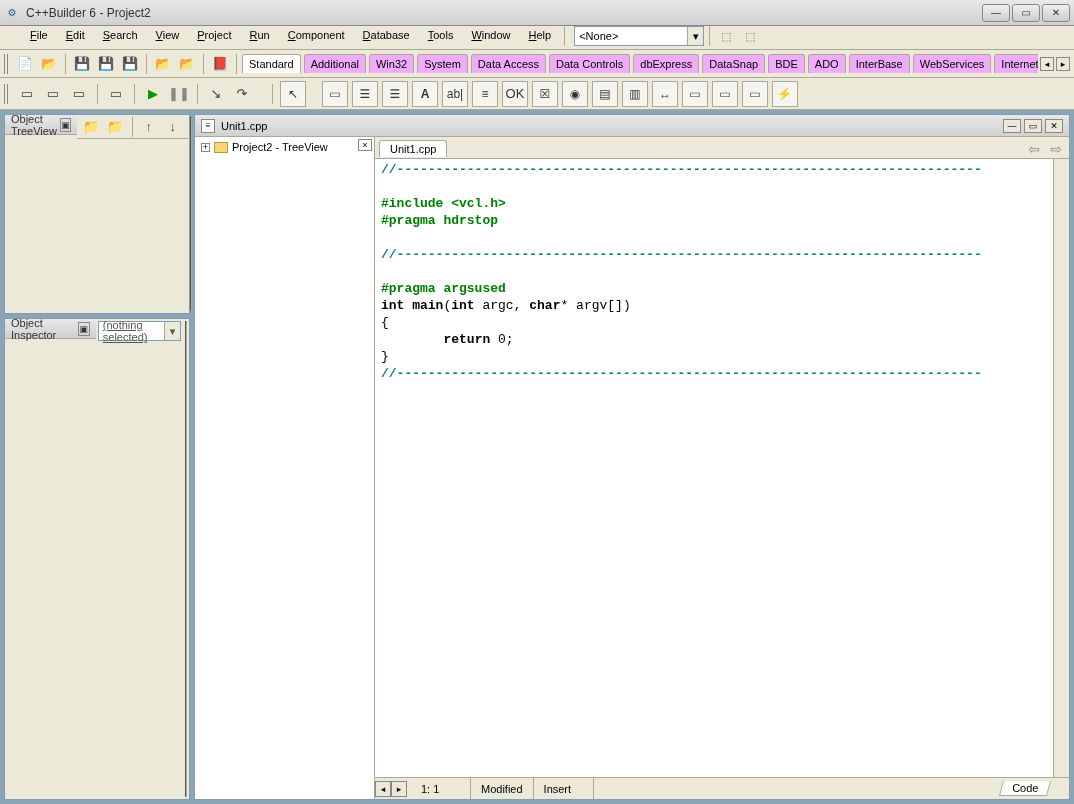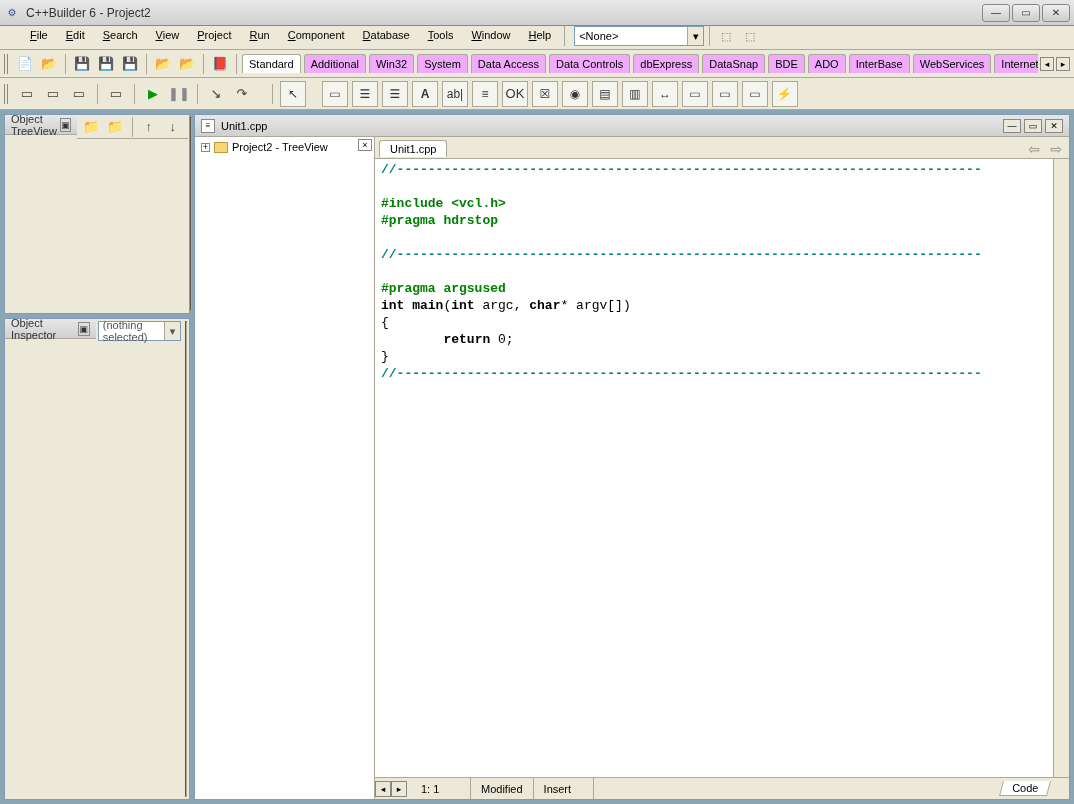--- a/index.html
+++ b/index.html
@@ -206,20 +206,21 @@
 .inspector-combo {
   margin: 2px;
   height: 20px;
   border: 1px solid #7f9db9;
   background: #fff;
   display:flex; align-items:center;
   padding: 0 4px;
   position: relative;
   font-size: 11px;
   color:#555;
+  text-decoration:underline;
 }
 .inspector-combo .arrow {
   position:absolute; right:0; top:0; bottom:0; width:16px;
   background:#ece9d8; border-left:1px solid #aca899;
   display:flex;align-items:center;justify-content:center;
 }
 .inspector-tabs {
   display:flex;
   padding: 2px 2px 0 2px;
   border-bottom: 1px solid #aca899;

